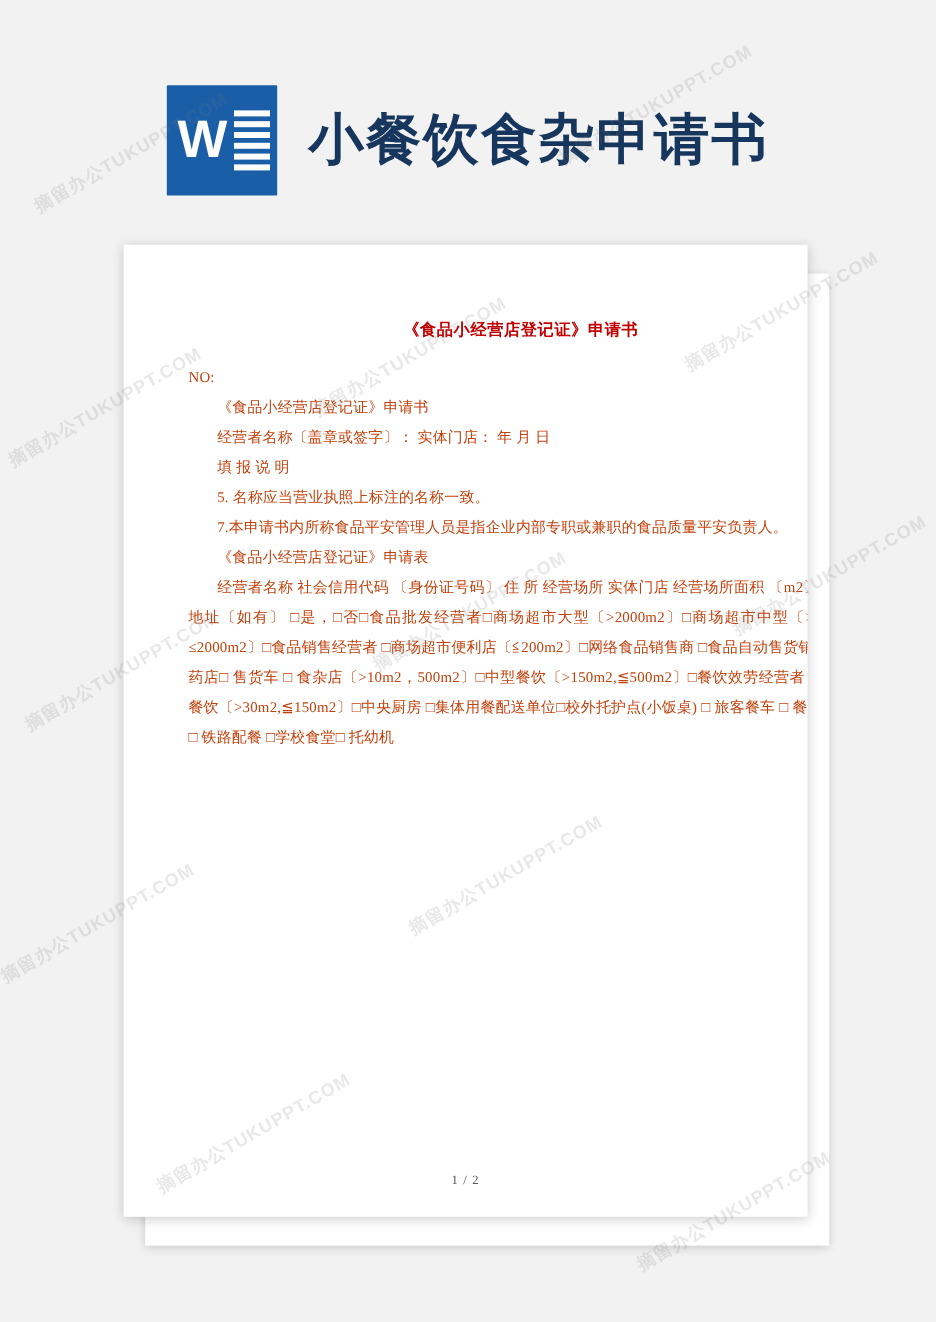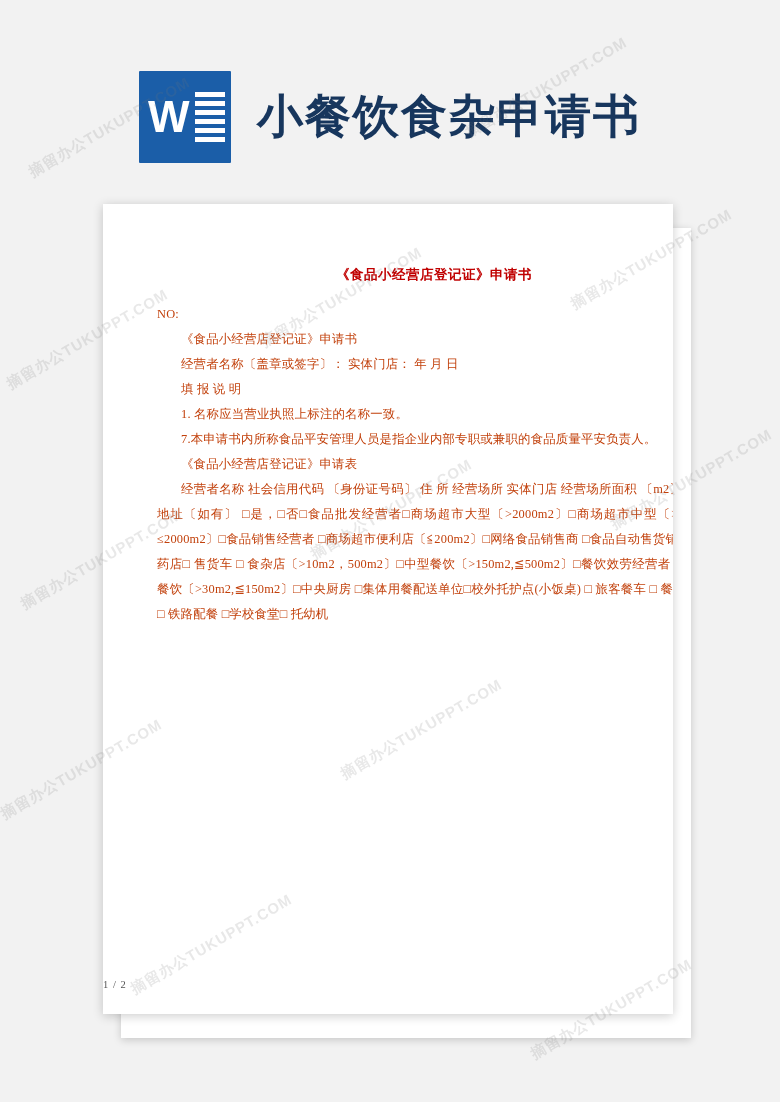--- a/index.html
+++ b/index.html
@@ -120,20 +120,21 @@
     letter-spacing: 0.2px;
   }
   .para.indent {
     text-indent: 24px;
   }
   .page-number {
     position: absolute;
     bottom: 24px;
     left: 0;
     width: 570px;
+    text-align: center;
     font-size: 10.5px;
     color: #555555;
     font-family: "Liberation Serif", serif;
     letter-spacing: 1px;
   }
 
   
   .wm-layer {
     position: absolute;
     left: 0;
@@ -174,21 +175,21 @@
 
 <div class="paper-stack">
   <div class="paper-back"></div>
   <div class="paper-front">
     <div class="page-body">
       <div class="page-heading">《食品小经营店登记证》申请书</div>
       <p class="para">NO:</p>
       <p class="para indent">《食品小经营店登记证》申请书</p>
       <p class="para indent">经营者名称〔盖章或签字〕：   实体门店：   年  月  日</p>
       <p class="para indent">填 报 说 明</p>
-      <p class="para indent">1. 名称应当营业执照上标注的名称一致。</p>
+      <p class="para indent">5. 名称应当营业执照上标注的名称一致。</p>
       <p class="para indent">7.本申请书内所称食品平安管理人员是指企业内部专职或兼职的食品质量平安负责人。</p>
       <p class="para indent">《食品小经营店登记证》申请表</p>
       <p class="para indent">经营者名称 社会信用代码 〔身份证号码〕  住 所 经营场所 实体门店 经营场所面积 〔m2〕  仓库地址〔如有〕 □是，□否□食品批发经营者□商场超市大型〔&gt;2000m2〕□商场超市中型〔&gt;200，≤2000m2〕□食品销售经营者 □商场超市便利店〔≦200m2〕□网络食品销售商 □食品自动售货销售商□药店□ 售货车 □ 食杂店〔&gt;10m2，500m2〕□中型餐饮〔&gt;150m2,≦500m2〕□餐饮效劳经营者 □ 小型餐饮〔&gt;30m2,≦150m2〕□中央厨房 □集体用餐配送单位□校外托护点(小饭桌) □ 旅客餐车 □ 餐料配送 □ 铁路配餐 □学校食堂□ 托幼机</p>
     </div>
     <div class="page-number">1 / 2</div>
   </div>
 </div>
 
 <div class="wm-layer">
   <div class="wm" style="left:18px;  top:118px;">摘留办公TUKUPPT.COM</div>

